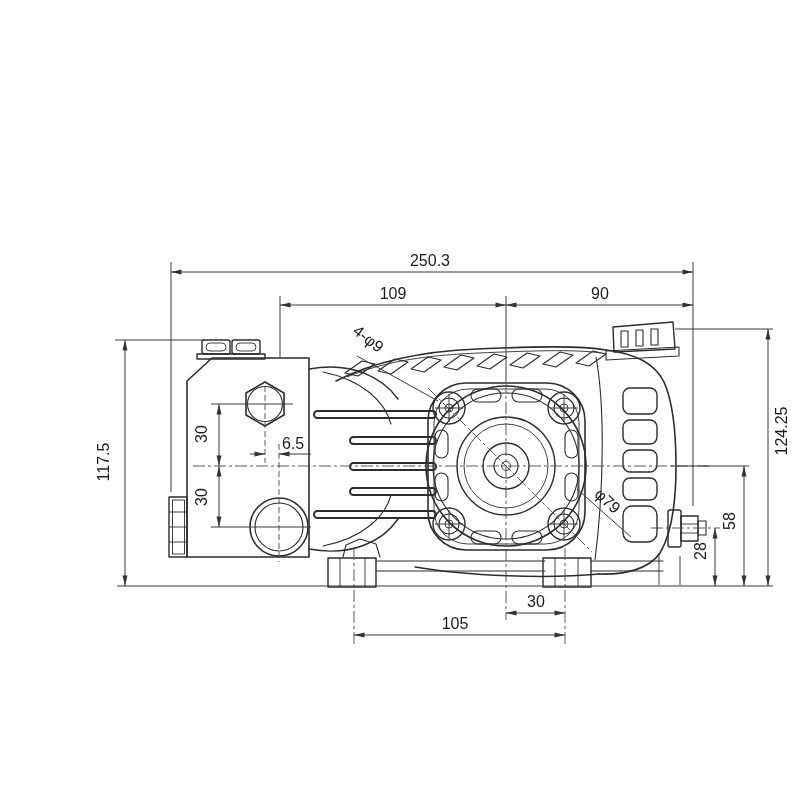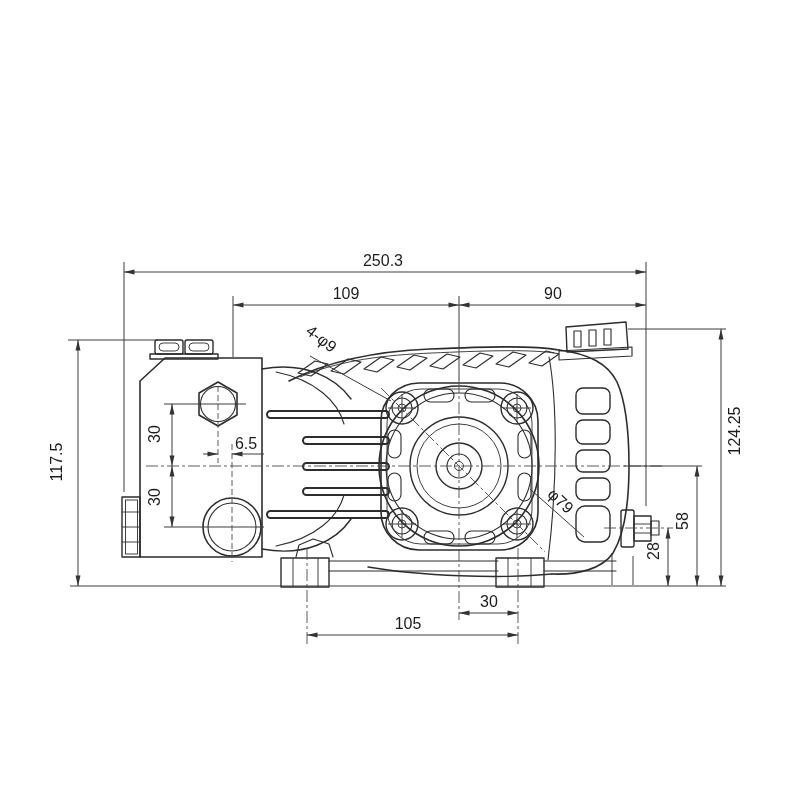--- a/index.html
+++ b/index.html
@@ -9,20 +9,21 @@
     width: 800px;
     height: 800px;
     overflow: hidden;
     font-family: "Liberation Sans", sans-serif;
   }
   .canvas {
     position: relative;
     width: 636px;
     height: 800px;
     background: #ffffff;
+    margin-left: 47px;
   }
   svg { display: block; }
   .dim-line, .ext-line {
     stroke: #3c3c3c;
     stroke-width: 1;
     fill: none;
   }
   .cline {
     stroke: #4a4a4a;
     stroke-width: 0.9;

